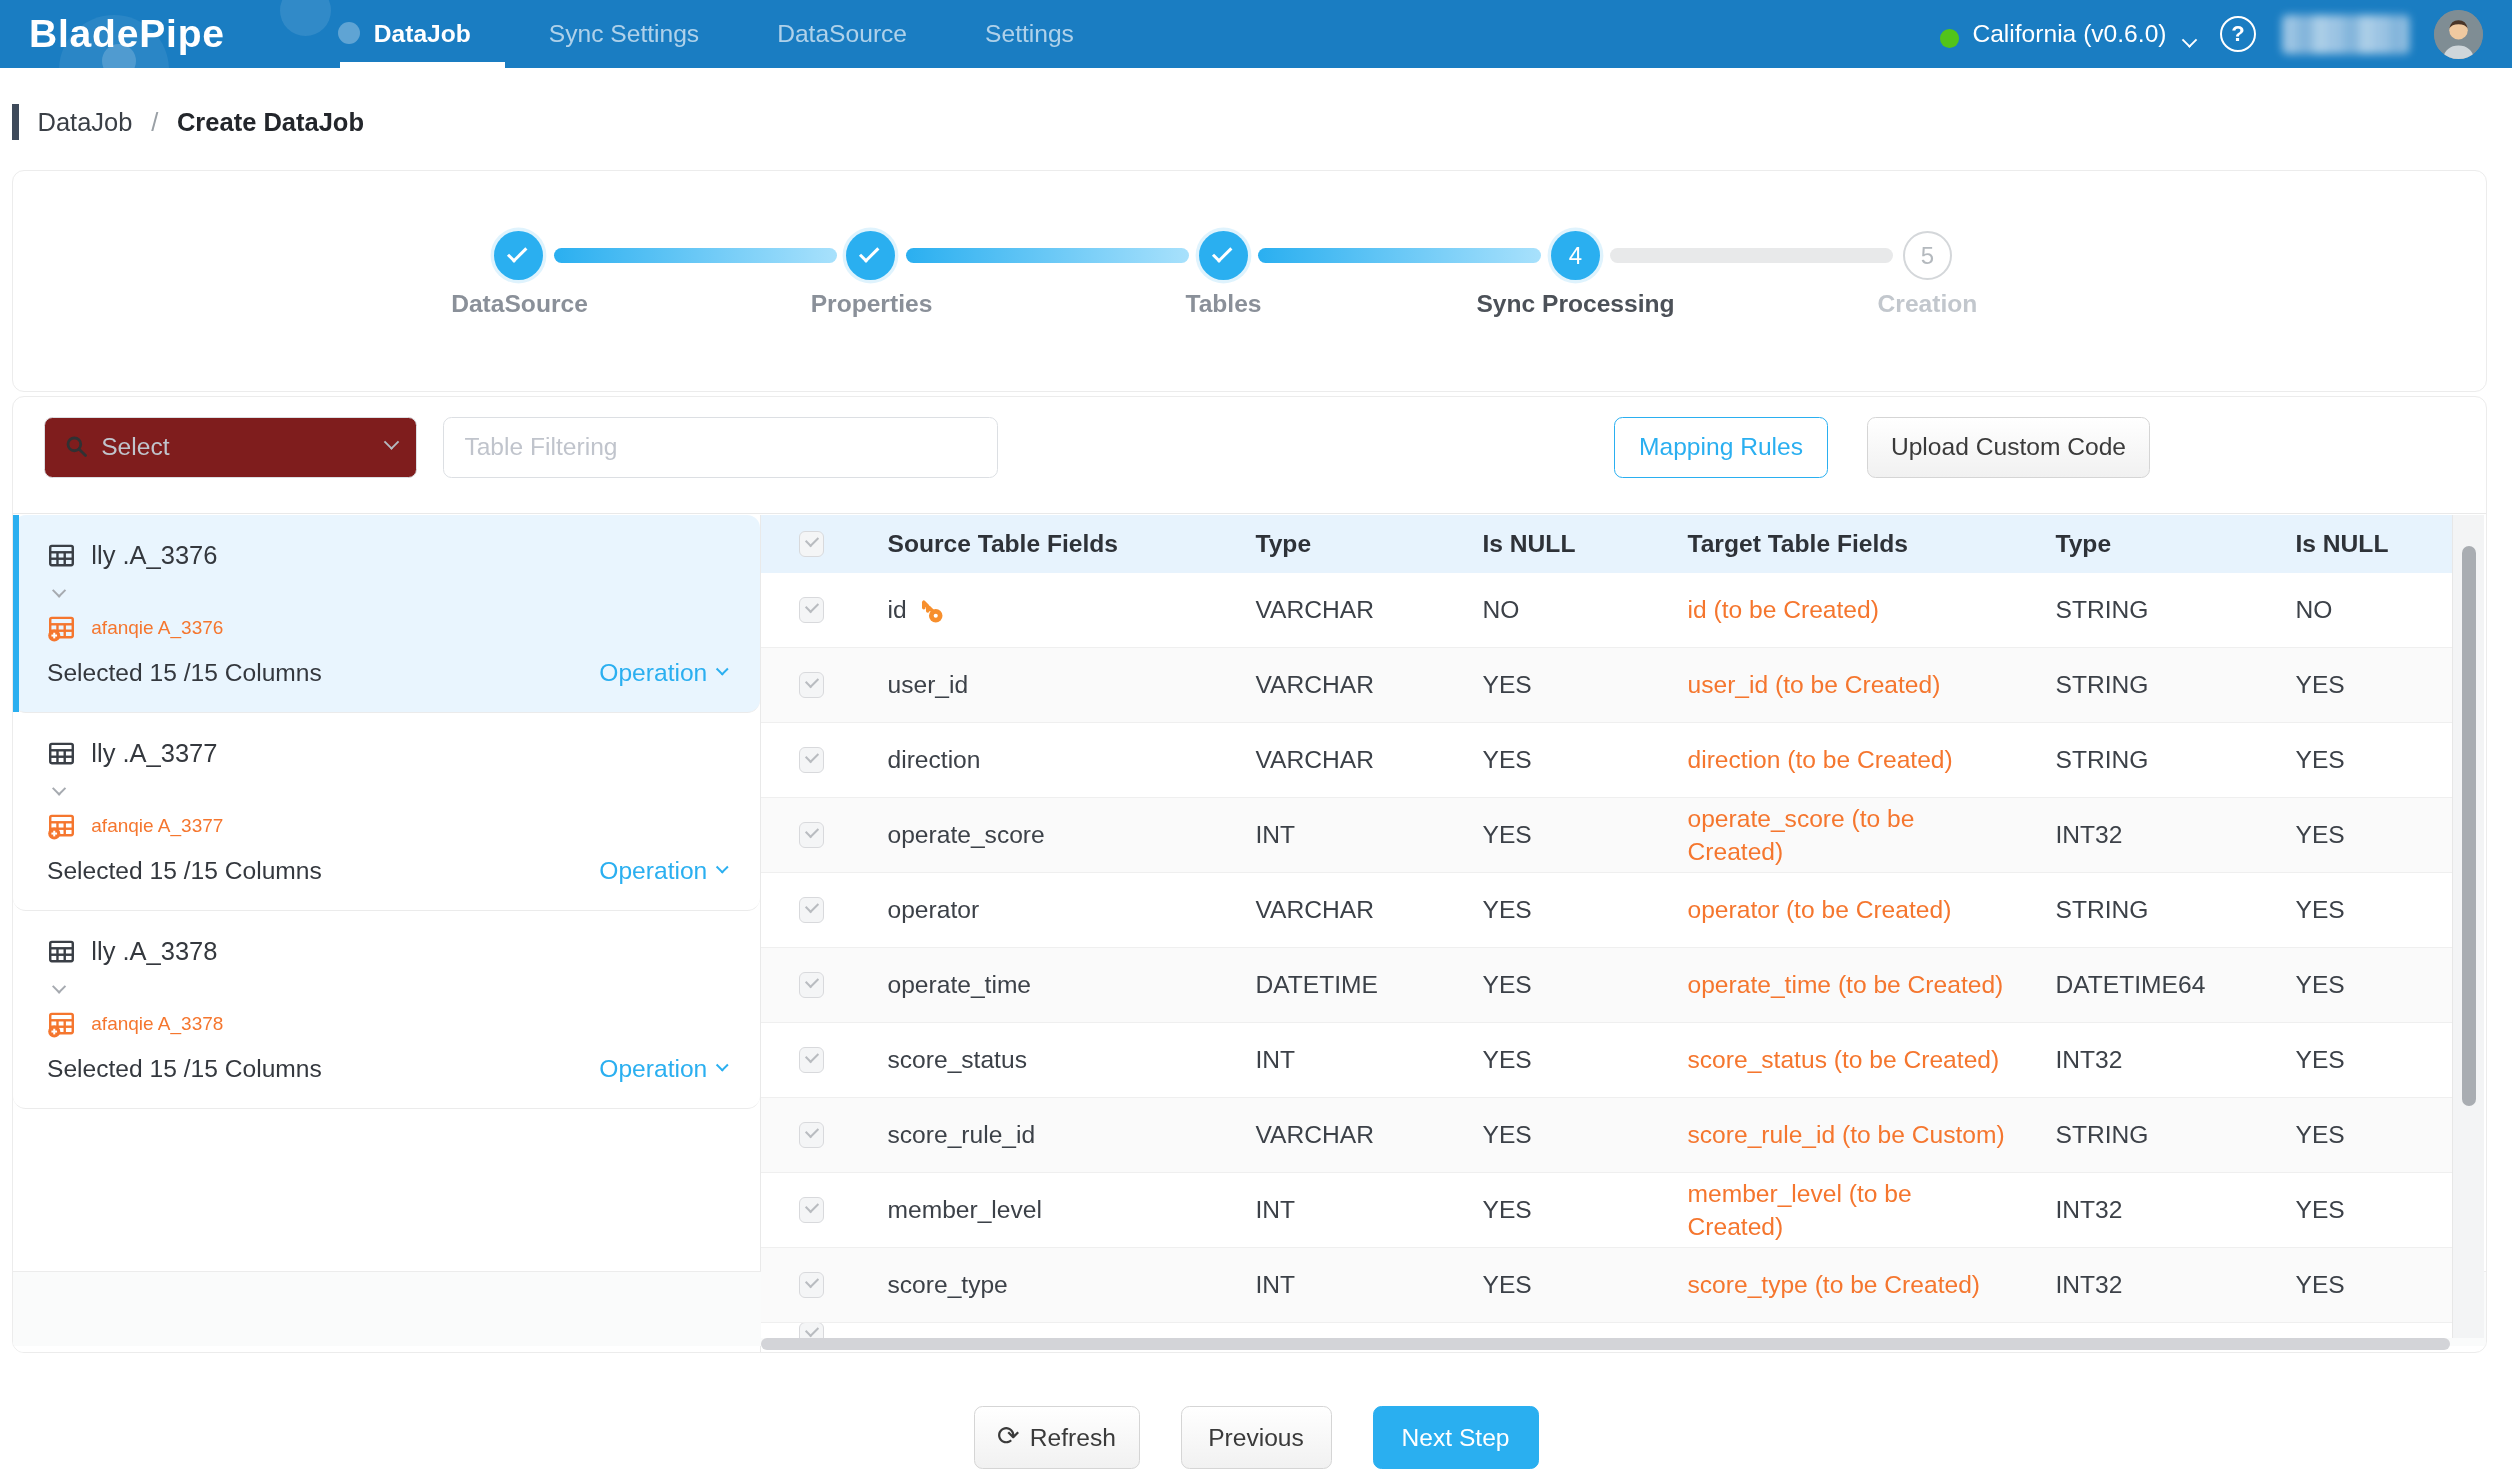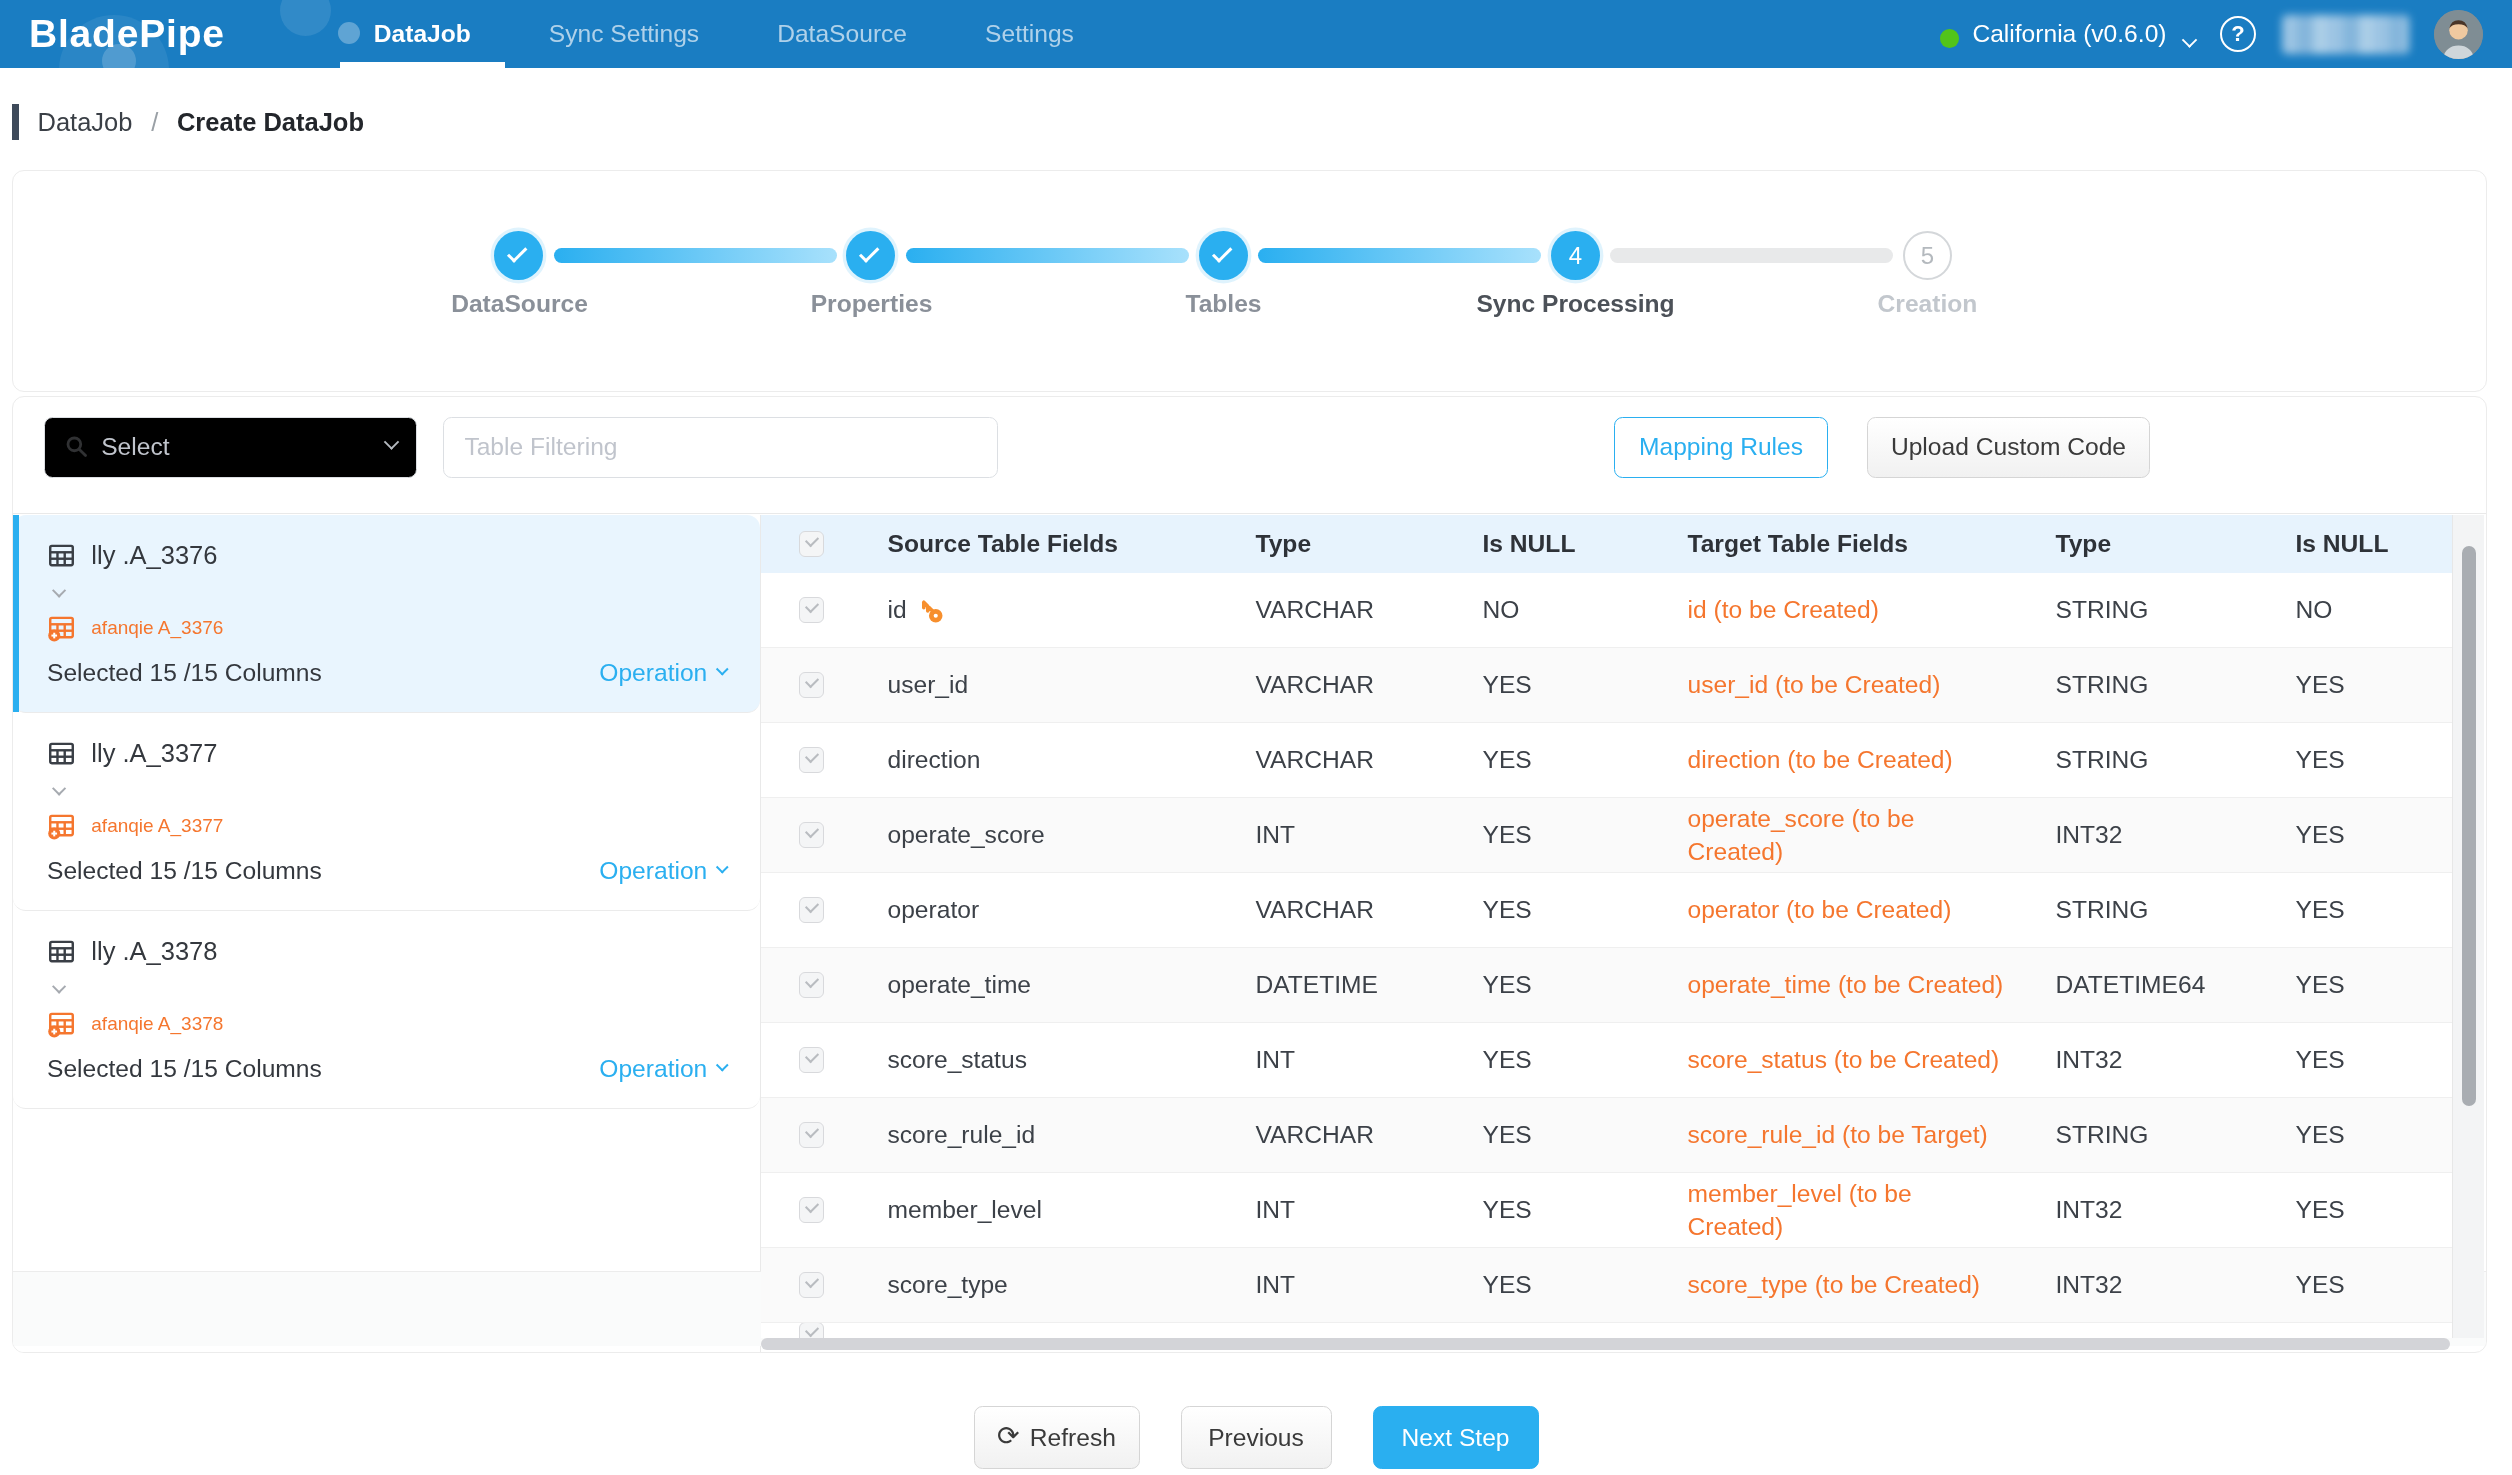--- a/index.html
+++ b/index.html
@@ -62,21 +62,21 @@
   .step-label.active { color:#4c5158; }
   .step-label.pending { color:#c2c7cd; }
 
   
   .content-card { position:absolute; left:12px; top:396px; width:2475px; height:957px;
     background:#fff; border:1.7px solid #ececec; border-radius:12px; overflow:hidden; }
 
   
   .tb { position:absolute; height:61px; display:flex; align-items:center; }
   .select-box { left:31px; top:19.5px; width:373px; border:1.7px solid #dcdfe3; border-radius:8.5px;
-    padding:0 18.7px; gap:12px; cursor:pointer; background:#000000; }
+    padding:0 18.7px; gap:12px; cursor:pointer; background:#7f1d1d; }
   .search-ic { flex:none; }
   .select-ph { font-size:24.6px; color:#c0c4cc; flex:1; }
   .sel-chev { color:#b4b9bf; margin-top:-5.1px; }
   .filter-input { left:430px; top:19.5px; width:555px; border:1.7px solid #dcdfe3; border-radius:8.5px;
     font-size:24.6px; color:#3a3f46; padding:0 20.4px; outline:none; height:61px; position:absolute;
     font-family:"Liberation Sans",sans-serif; }
   .filter-input::placeholder { color:#c0c4cc; }
   .btn { border-radius:8.5px; font-size:24.6px; display:flex; align-items:center;
     justify-content:center; cursor:pointer; gap:10.2px; }
   .btn-plain { background:linear-gradient(#ffffff,#f1f1f1); border:1.7px solid #d5d5d5; color:#3a3a3a; }
@@ -514,21 +514,21 @@
             <span class="cbox"></span>
           </div>
           <div class="cell c-source">
             <span class="src-wrap">
               <span>score_rule_id</span>
 
             </span>
           </div>
           <div class="cell c-type">VARCHAR</div>
           <div class="cell c-null">YES</div>
-          <div class="cell c-target">score_rule_id (to be Target)</div>
+          <div class="cell c-target">score_rule_id (to be Custom)</div>
           <div class="cell c-type2">STRING</div>
           <div class="cell c-null2">YES</div>
         </div>
 
         <div class="trow">
           <div class="cell c-check">
             <span class="cbox"></span>
           </div>
           <div class="cell c-source">
             <span class="src-wrap">

